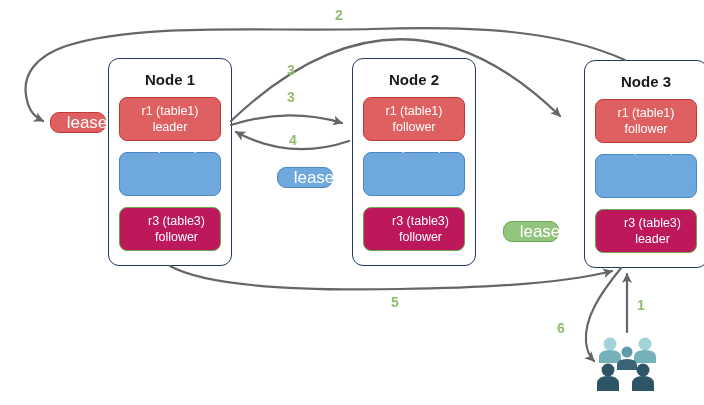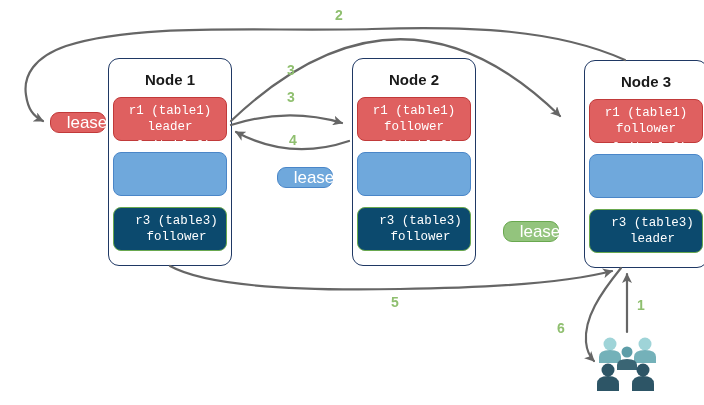--- a/index.html
+++ b/index.html
@@ -8,28 +8,28 @@
     font-family:"Liberation Sans","DejaVu Sans",sans-serif;overflow:hidden;
   }
   .node{
     position:absolute;width:124px;height:208px;background:#fff;
     border:1.6px solid #1f3864;border-radius:11px;box-sizing:border-box;
     display:flex;flex-direction:column;align-items:center;padding-top:12px;
     z-index:2;
   }
   .node-title{font-size:15px;font-weight:bold;color:#1a1a1a;margin-bottom:9px;}
   .replica{
-    width:114px;height:44px;border-radius:8px;box-sizing:border-box;
+    width:102px;height:44px;border-radius:8px;box-sizing:border-box;
     display:flex;flex-direction:column;align-items:center;justify-content:center;
     color:#fff;font-size:12.5px;line-height:1.28;margin-bottom:11px;
-    border:1.6px solid transparent;text-align:center;font-family:Liberation Mono, monospace;
+    border:1.6px solid transparent;text-align:center;
   }
   .replica.red{background:#df6060;border-color:#c13a3a;}
   .replica.blue{background:#6fa8dc;border-color:#4a86c8;gap:40px;}
-  .replica.green{background:#0c4a6e;border-color:#69a84f;padding-left:13px;}
+  .replica.green{background:#be185d;border-color:#69a84f;padding-left:13px;}
   .lease{
     position:absolute;width:56px;height:21px;border-radius:9px;box-sizing:border-box;
     display:flex;align-items:center;justify-content:center;color:#fff;font-size:17px;
     border:1.6px solid transparent;z-index:4;padding-left:18px;
   }
   .lease.red{background:#df6060;border-color:#c13a3a;}
   .lease.blue{background:#6fa8dc;border-color:#4a86c8;}
   .lease.green{background:#93c47d;border-color:#69a84f;}
   .step{
     position:absolute;width:16px;text-align:center;font-size:14px;font-weight:bold;

